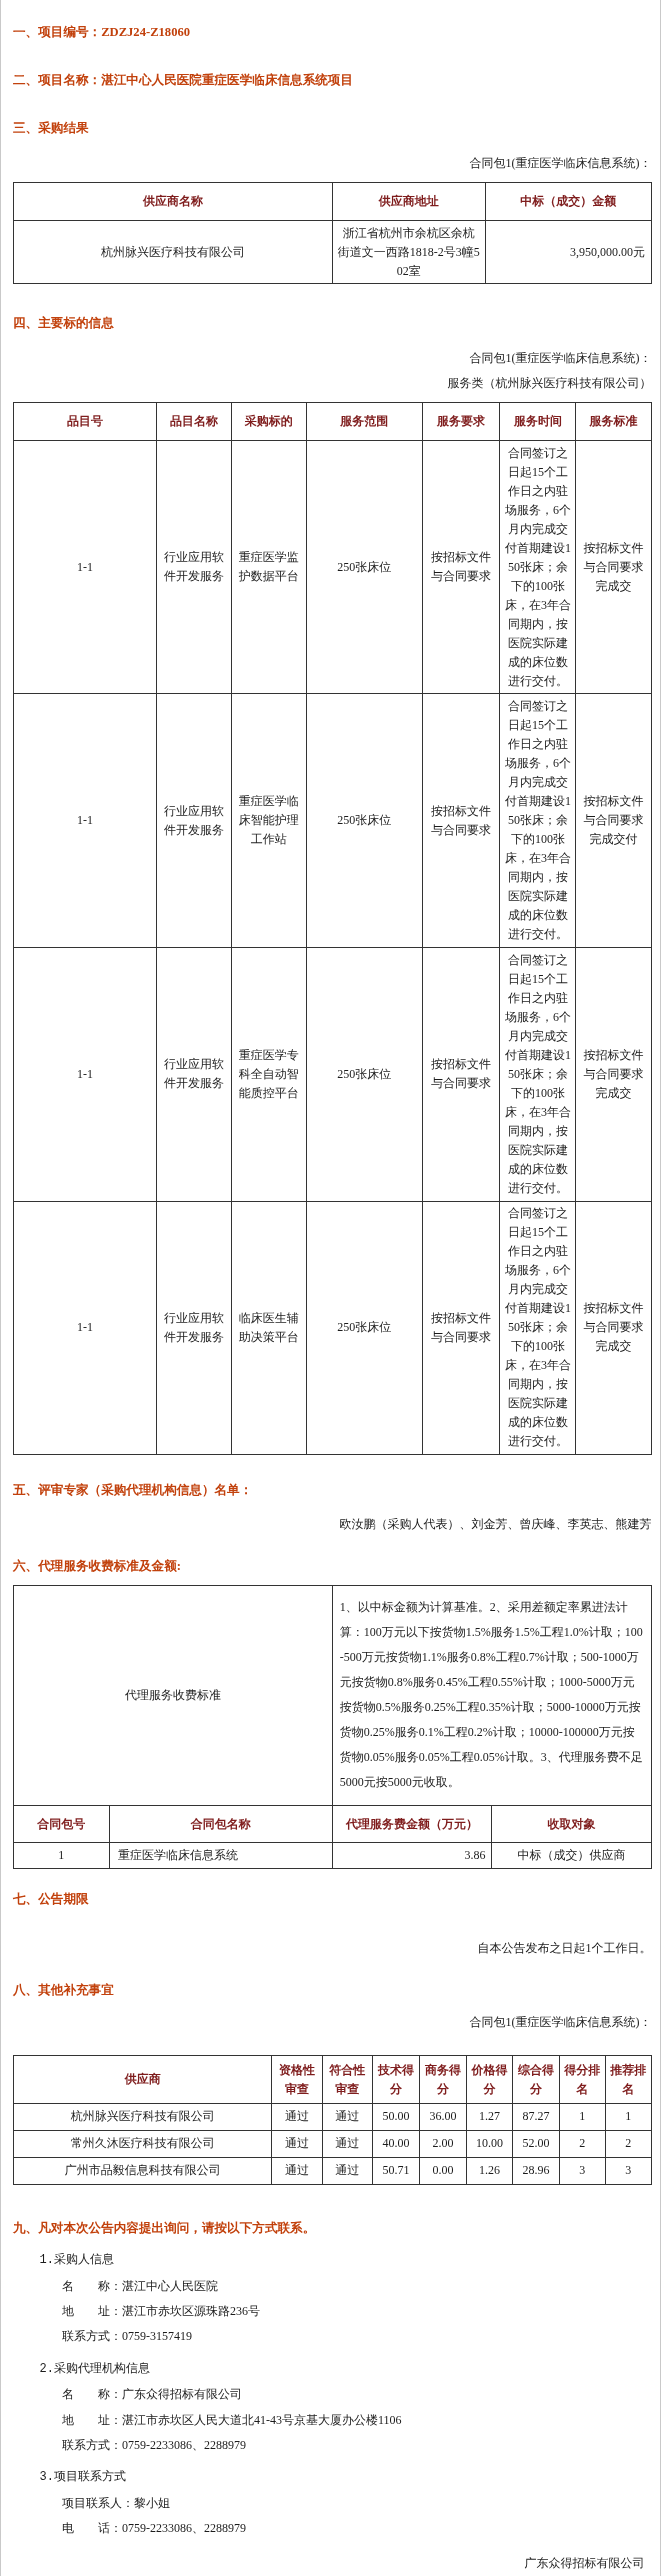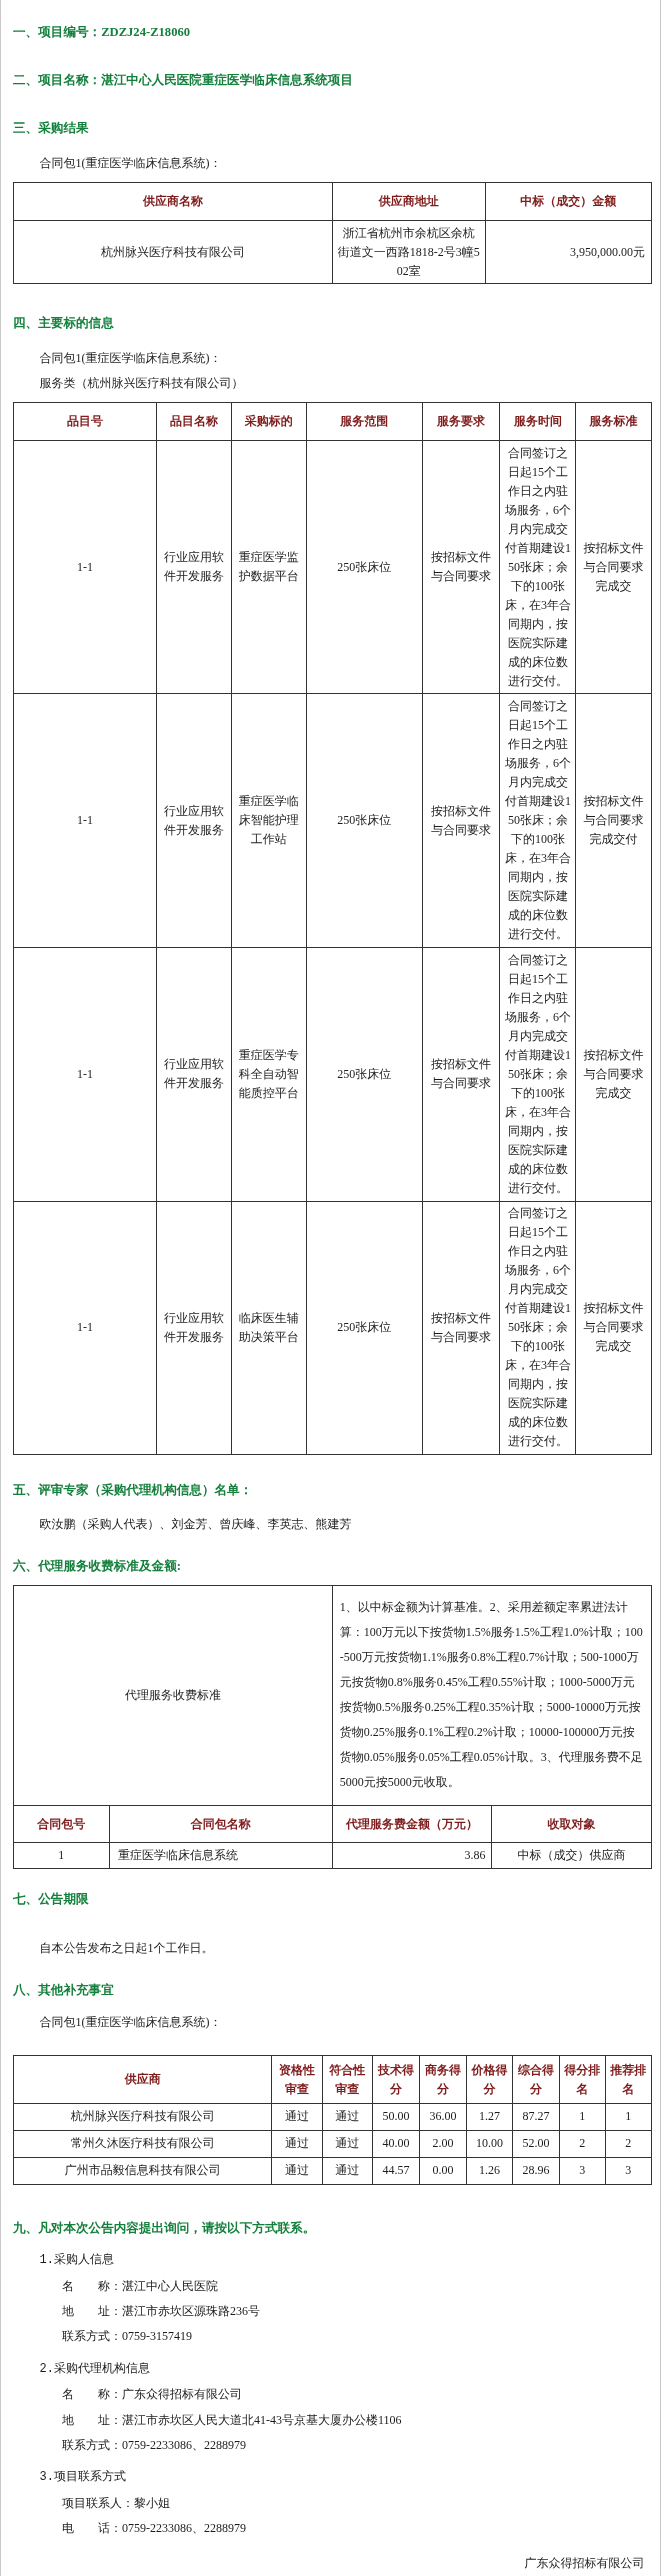--- a/index.html
+++ b/index.html
@@ -16,26 +16,27 @@
     background: #fff;
     border-left: 0.7px solid #c9c9c9;
     border-right: 0.7px solid #c9c9c9;
     padding: 24px 8.4px 28px 12px;
   }
   .sec {
     font-weight: bold;
     font-size: 12.6px;
     line-height: 17px;
     margin: 31px 0 0 0;
-    color: #15803d;
+    color: #c2410c;
   }
   .sec.first { margin-top: 0; }
   .sub-line {
     margin: 18px 0 0 26.6px;
     line-height: 17px;
+    text-align: right;
   }
   table {
     width: 100%;
     border-collapse: collapse;
     table-layout: fixed;
     margin-top: 9.8px;
     border: 1.4px solid #333;
   }
   th, td {
     border: 0.7px solid #333;
@@ -250,21 +251,21 @@
       <td>2.00</td>
       <td>10.00</td>
       <td>52.00</td>
       <td>2</td>
       <td>2</td>
     </tr>
     <tr>
       <td>广州市品毅信息科技有限公司</td>
       <td>通过</td>
       <td>通过</td>
-      <td>44.57</td>
+      <td>50.71</td>
       <td>0.00</td>
       <td>1.26</td>
       <td>28.96</td>
       <td>3</td>
       <td>3</td>
     </tr>
   </tbody>
     </table>
 
   <div class="sec" style="margin-top:35px">九、凡对本次公告内容提出询问，请按以下方式联系。</div>

